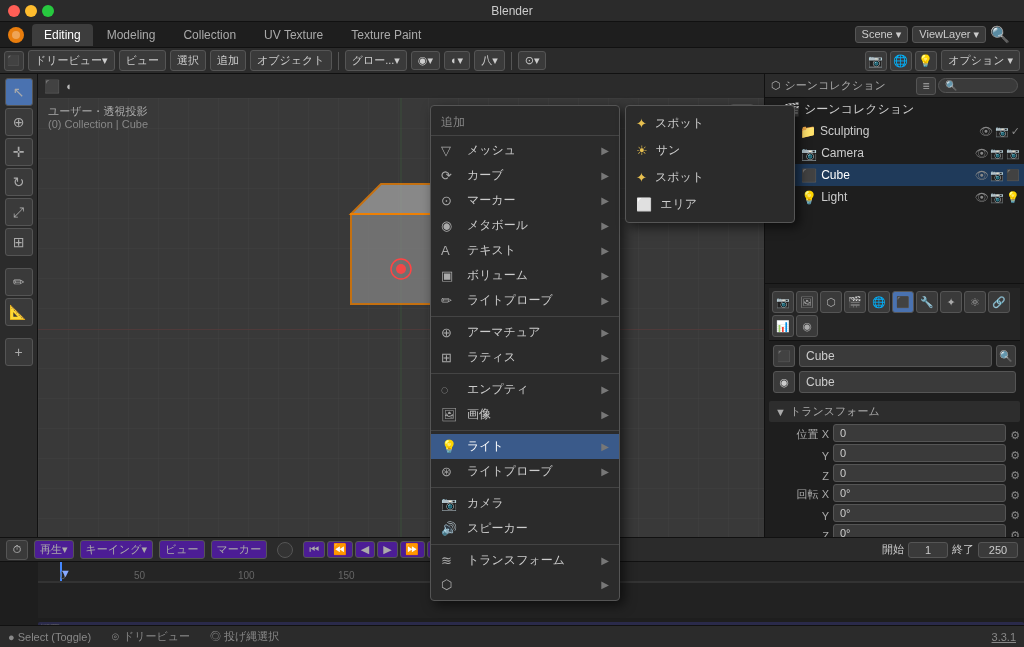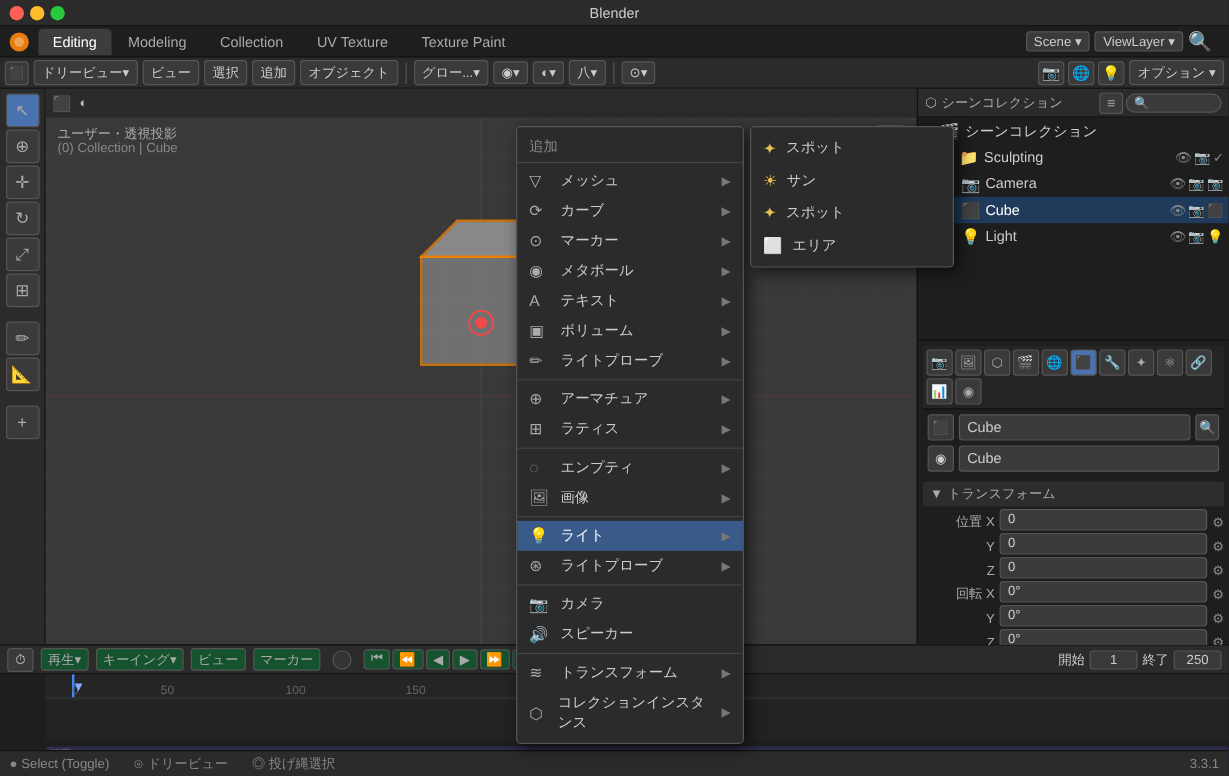--- a/index.html
+++ b/index.html
@@ -373,21 +373,21 @@
       top: 0; bottom: 0;
       width: 2px;
       background: #4488ff;
     }
     #timeline-tracks {
       background: #252525;
       height: 42px;
       position: relative;
     }
     .tl-btn {
-      background: #14532d;
+      background: #4c1d95;
       border: 1px solid #555;
       border-radius: 3px;
       padding: 1px 5px;
       font-size: 11px;
       color: #aaa;
       cursor: pointer;
     }
     .tl-field {
       background: #3a3a3a;
       border: 1px solid #555;
@@ -406,20 +406,21 @@
       display: flex;
       align-items: center;
       padding: 0 8px;
       gap: 20px;
       font-size: 11px;
       color: #888;
       border-top: 1px solid #111;
     }
     .version-text {
       margin-left: auto;
+      text-decoration: underline;
     }
   </style>
 </head>
 <body>
 
 <div id="titlebar">
   <div class="traffic-lights">
     <div class="traffic-light tl-close"></div>
     <div class="traffic-light tl-min"></div>
     <div class="traffic-light tl-max"></div>
@@ -765,21 +766,20 @@
     <span>スピーカー</span>
   </div>
   <div class="menu-sep"></div>
   <div class="menu-item">
     <span class="mi-icon">≋</span>
     <span>トランスフォーム</span>
     <span class="mi-arrow">▶</span>
   </div>
   <div class="menu-item">
     <span class="mi-icon">⬡</span>
-    <span>コレクションインスタンス</span>
     <span class="mi-arrow">▶</span>
   </div>
 </div>
 
 <div id="sub-menu-light">
   <div class="sub-menu-item">
     <span class="sub-icon">✦</span>
     <span>スポット</span>
   </div>
   <div class="sub-menu-item">

